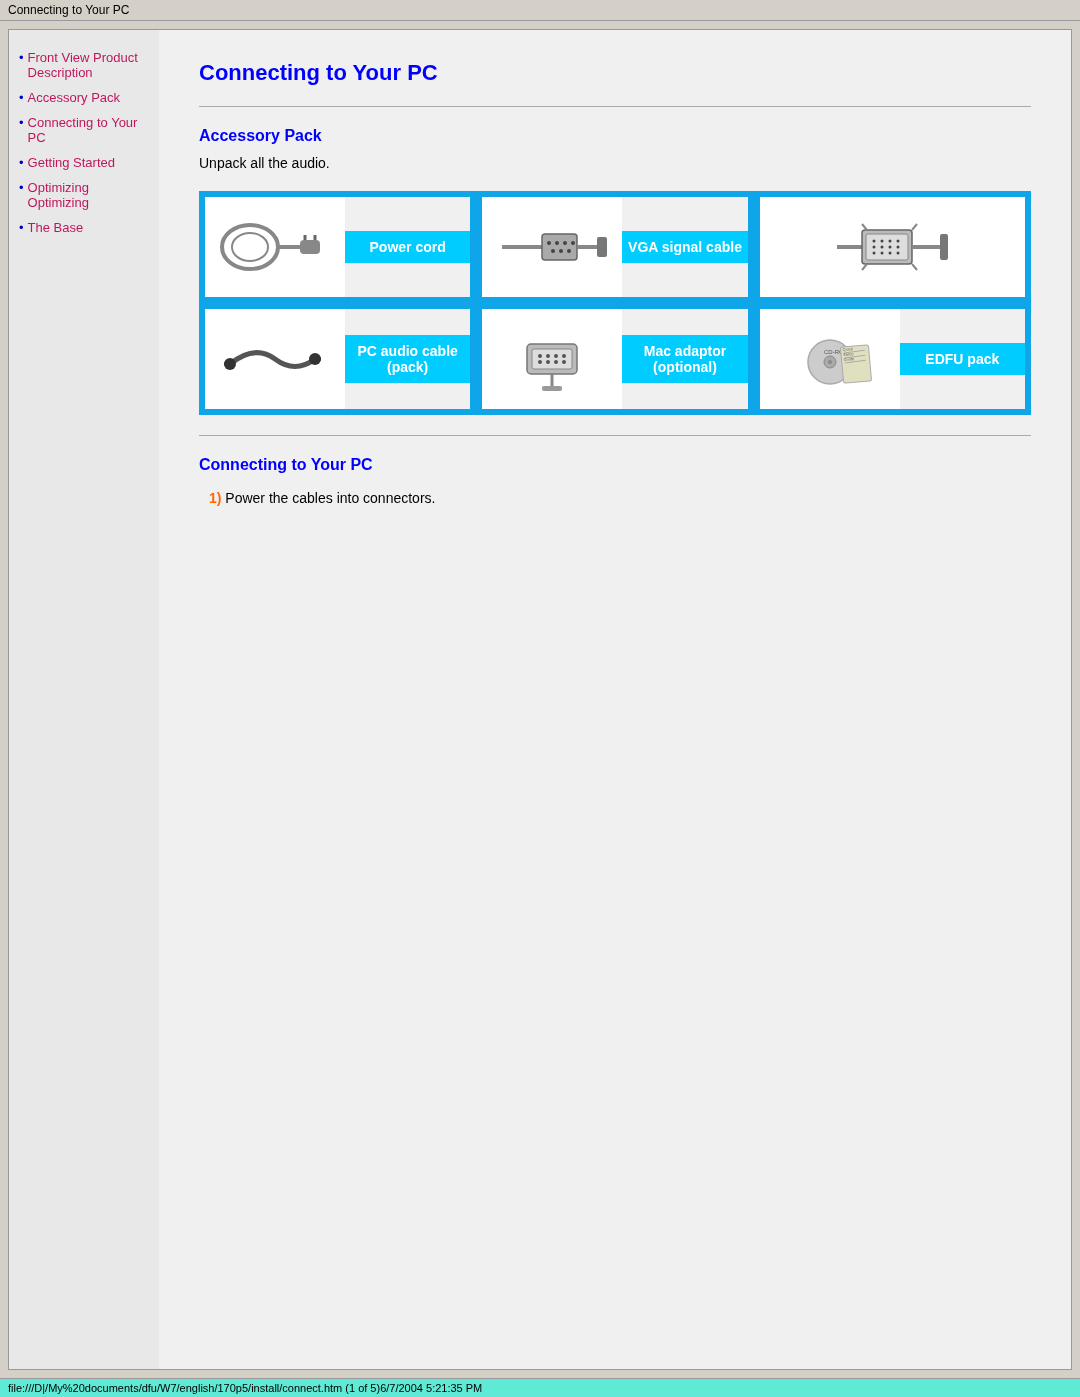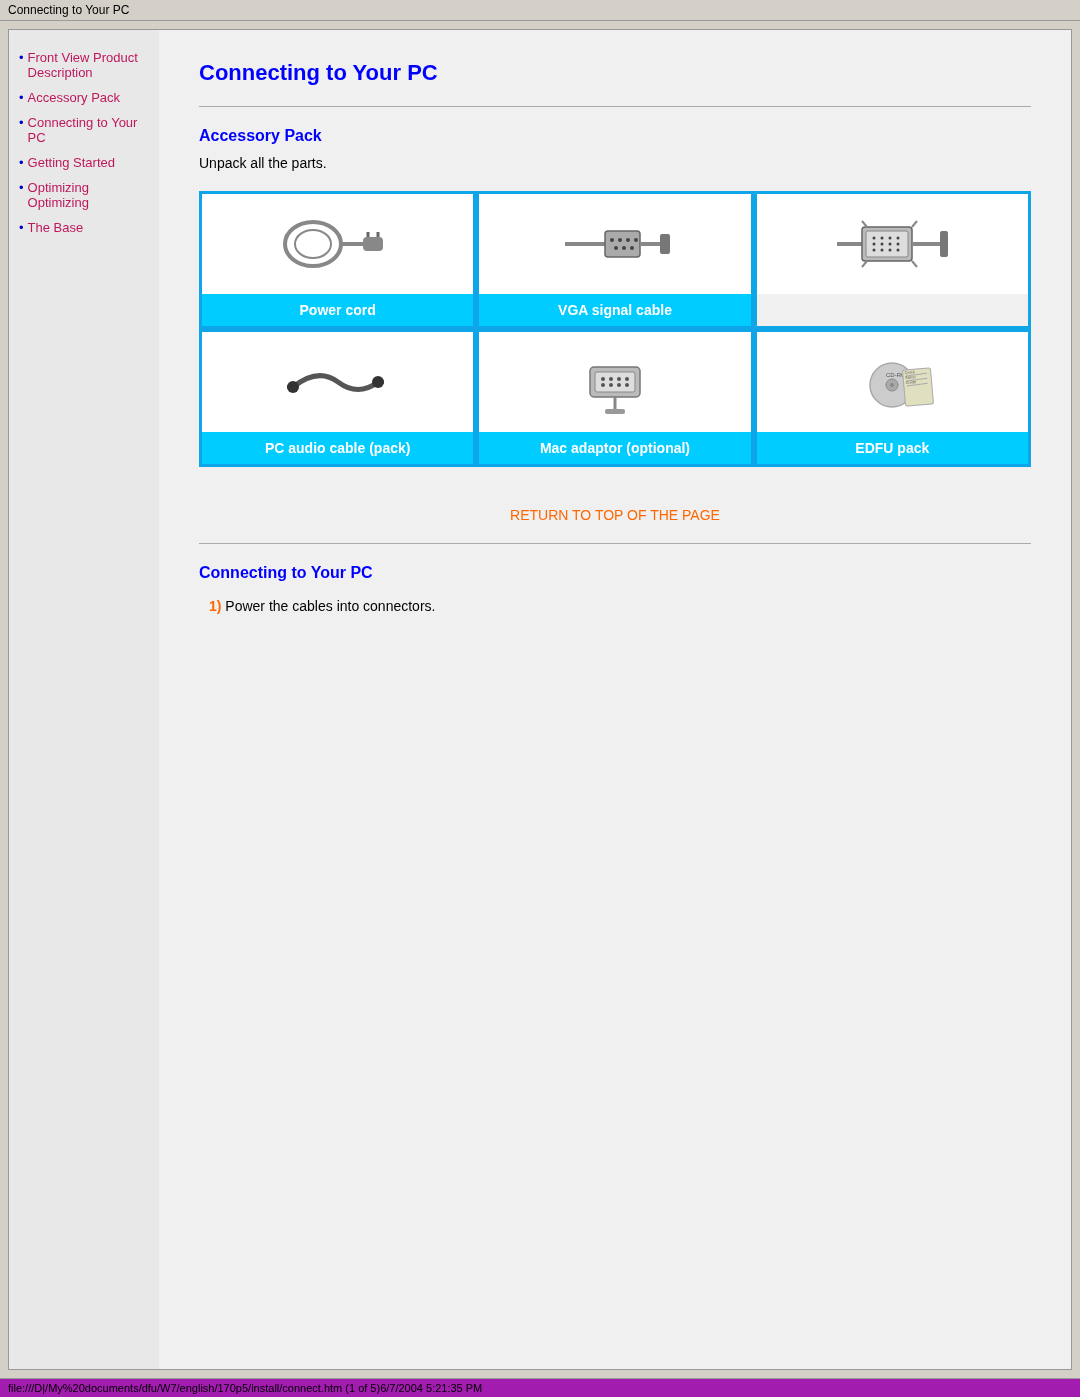--- a/index.html
+++ b/index.html
@@ -82,23 +82,22 @@
       color: #000;
     }
     .accessories-grid {
       display: grid;
       grid-template-columns: 1fr 1fr 1fr;
       gap: 0;
       margin-bottom: 20px;
     }
     .accessory-item {
       display: flex;
-      flex-direction: column;
       align-items: center;
-      border: 3px solid #0ea5e9;
+      border: 6px solid #0ea5e9;
     }
     .accessory-image {
       height: 100px;
       width: 100%;
       background: #fff;
       display: flex;
       align-items: center;
       justify-content: center;
       padding: 10px;
     }
@@ -129,21 +128,21 @@
     .step-text {
       color: #000;
       font-size: 14px;
       margin-left: 10px;
     }
     .step-number {
       color: #ff6600;
       font-weight: bold;
     }
     .status-bar {
-      background: #a21caf;
+      background: #5eead4;
       padding: 3px 8px;
       font-size: 11px;
       color: #000;
       border-top: 1px solid #999;
     }
 
     
     .cable-svg {
       width: 120px;
       height: 70px;
@@ -184,21 +183,21 @@
         <span class="bullet">•</span>
         <a href="#">The Base</a>
       </div>
     </div>
 
     <div class="main-content">
       <h1 class="page-title">Connecting to Your PC</h1>
       <hr class="divider">
 
       <h2 class="section-title">Accessory Pack</h2>
-      <p class="intro-text">Unpack all the parts.</p>
+      <p class="intro-text">Unpack all the audio.</p>
 
       <div class="accessories-grid">
 
         <div class="accessory-item">
           <div class="accessory-image">
             <svg class="cable-svg" viewBox="0 0 120 70">
               <ellipse cx="35" cy="35" rx="28" ry="22" fill="none" stroke="#888" stroke-width="4"></ellipse>
               <ellipse cx="35" cy="35" rx="18" ry="14" fill="none" stroke="#888" stroke-width="2"></ellipse>
               <line x1="63" y1="35" x2="85" y2="35" stroke="#888" stroke-width="4"></line>
               <rect x="85" y="28" width="20" height="14" rx="4" fill="#888"></rect>
@@ -304,21 +303,20 @@
               <line x1="75" y1="38" x2="96" y2="37" stroke="#aaa" stroke-width="1" transform="rotate(-5 86 40)"></line>
               <text x="74" y="26" font-size="4" fill="#666" transform="rotate(-5 86 40)">Quick</text>
               <text x="74" y="31" font-size="4" fill="#666" transform="rotate(-5 86 40)">Setup</text>
               <text x="74" y="36" font-size="4" fill="#666" transform="rotate(-5 86 40)">Guide</text>
             </svg>
           </div>
           <div class="accessory-label">EDFU pack</div>
         </div>
       </div>
 
-      <a class="return-link" href="#">RETURN TO TOP OF THE PAGE</a>
 
       <hr class="divider">
 
       <div class="second-section">
         <h2 class="section-title">Connecting to Your PC</h2>
         <p class="step-text">
           <span class="step-number">1)</span>
           <span>Power the cables into connectors.</span>
         </p>
       </div>

